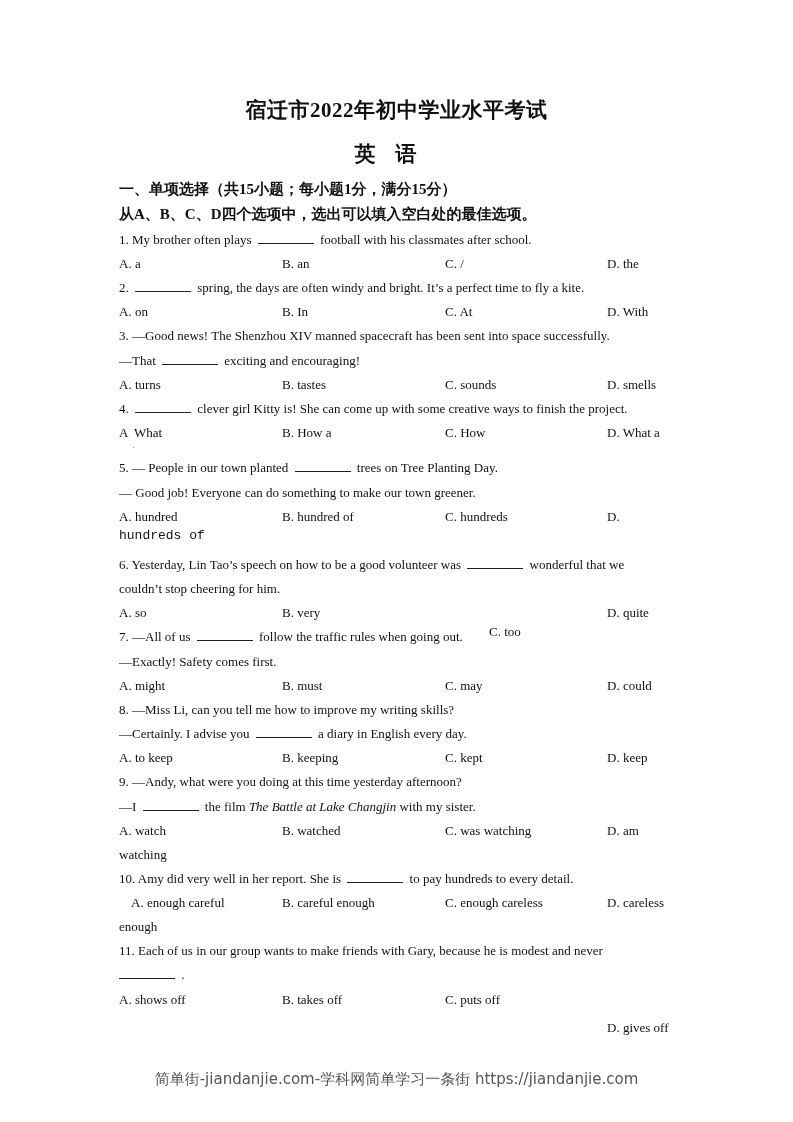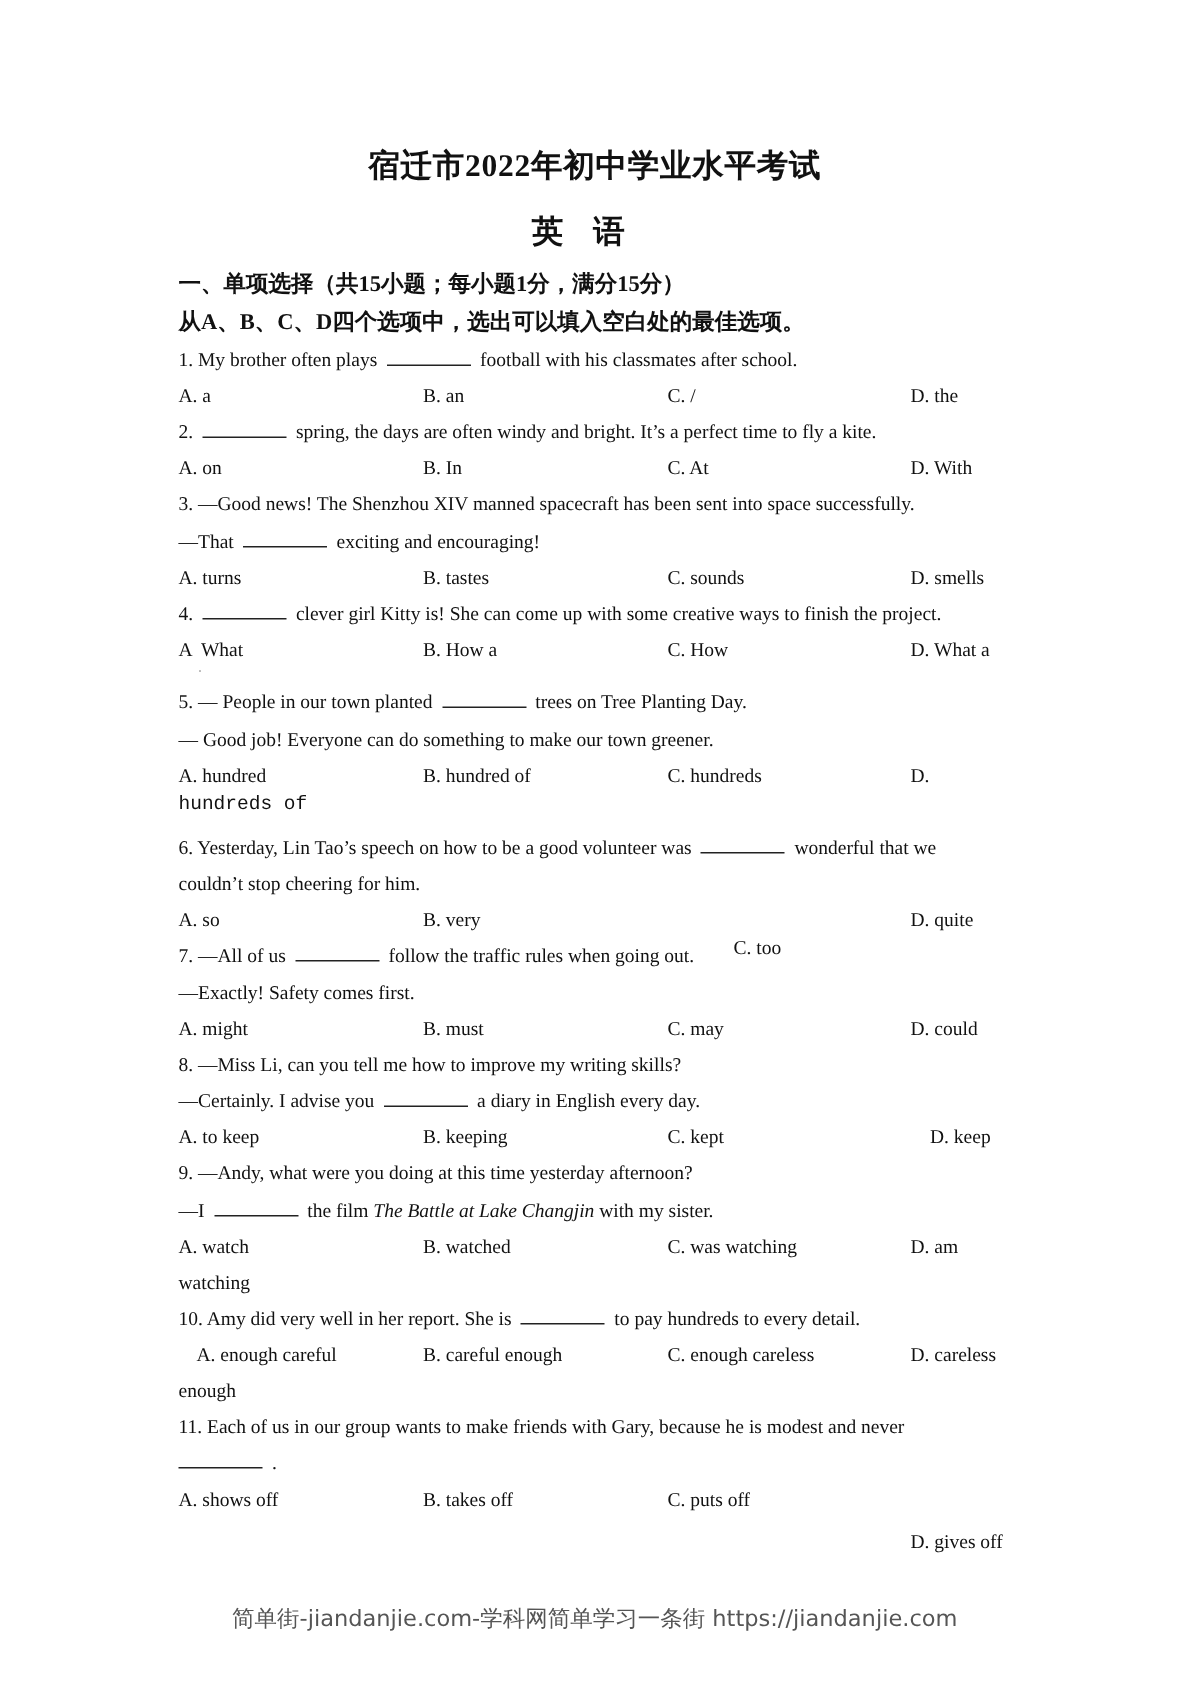--- a/index.html
+++ b/index.html
@@ -75,21 +75,21 @@
 <div class="opt" style="top:678px;left:119px;">A. might</div>
 <div class="opt" style="top:678px;left:282px;">B. must</div>
 <div class="opt" style="top:678px;left:445px;">C. may</div>
 <div class="opt" style="top:678px;left:607px;">D. could</div>
 
 <div class="line" style="top:702px;">8. —Miss Li, can you tell me how to improve my writing skills?</div>
 <div class="line" style="top:726px;"><span>—Certainly. I advise you </span><span class="blank"></span><span> a diary in English every day.</span></div>
 <div class="opt" style="top:750px;left:119px;">A. to keep</div>
 <div class="opt" style="top:750px;left:282px;">B. keeping</div>
 <div class="opt" style="top:750px;left:445px;">C. kept</div>
-<div class="opt" style="top:750px;left:607px;margin-left:13px;">D. keep</div>
+<div class="opt" style="top:750px;left:607px;">D. keep</div>
 
 <div class="line" style="top:774px;">9. —Andy, what were you doing at this time yesterday afternoon?</div>
 <div class="line" style="top:799px;"><span>—I </span><span class="blank"></span><span> the film </span><i>The Battle at Lake Changjin</i><span> with my sister.</span></div>
 <div class="opt" style="top:823px;left:119px;">A. watch</div>
 <div class="opt" style="top:823px;left:282px;">B. watched</div>
 <div class="opt" style="top:823px;left:445px;">C. was watching</div>
 <div class="opt" style="top:823px;left:607px;">D. am</div>
 <div class="line" style="top:847px;">watching</div>
 
 <div class="line" style="top:871px;"><span>10. Amy did very well in her report. She is </span><span class="blank"></span><span> to pay hundreds to every detail.</span></div>

